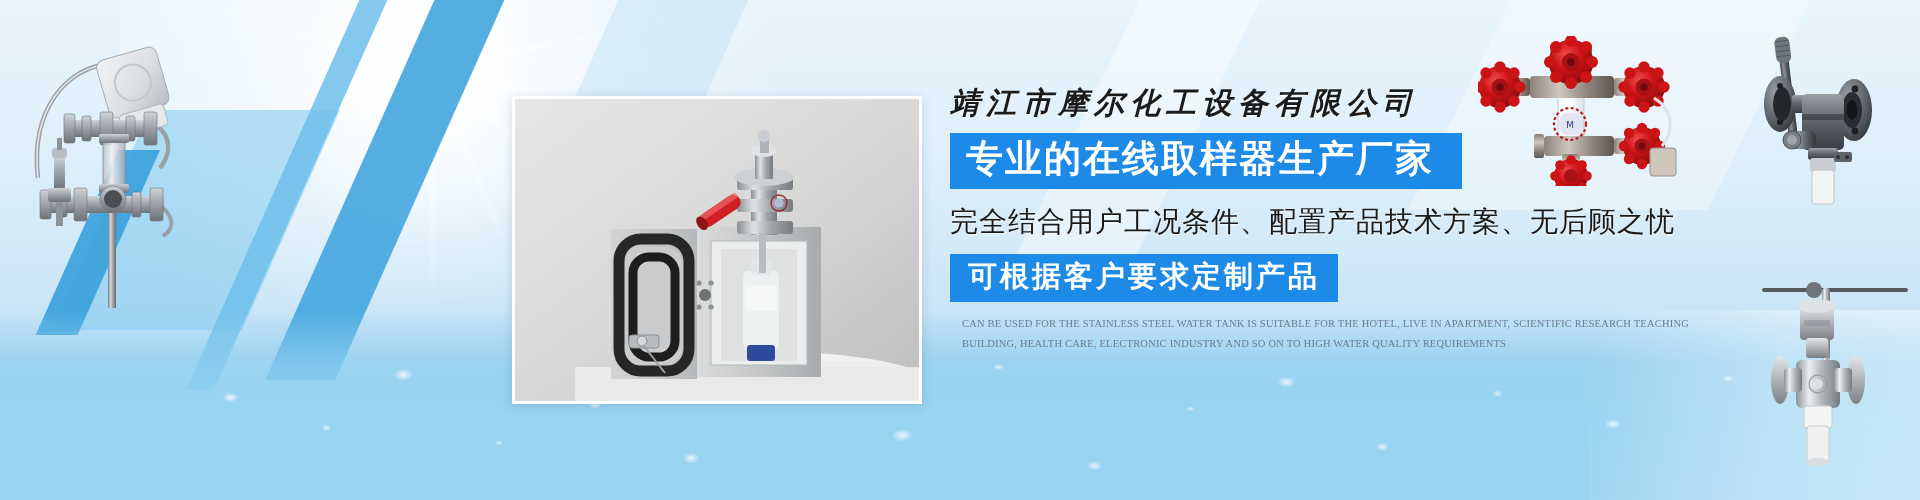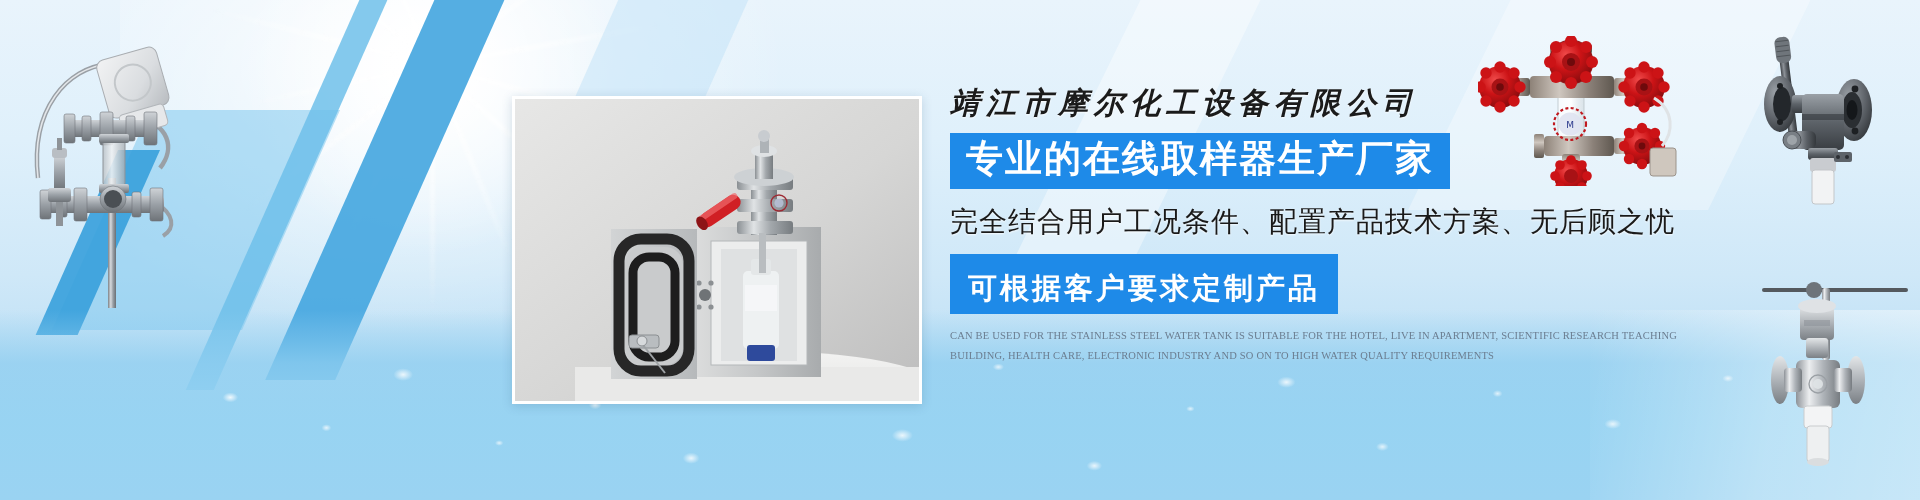--- a/index.html
+++ b/index.html
@@ -88,36 +88,36 @@
   .company{
     font-family:"Liberation Serif","DejaVu Serif",serif;
     font-size:30px;font-weight:bold;color:#1b1b1b;letter-spacing:6px;
     white-space:nowrap;line-height:1.1;
     text-shadow:0 1px 2px rgba(255,255,255,.9);
     font-style:italic;
   }
   .headline{
     display:inline-block;margin-top:14px;background:#1e8ae8;color:#fff;
     font-size:37px;font-weight:bold;letter-spacing:2px;
-    padding:5px 16px 8px 16px;white-space:nowrap;line-height:1.15;
+    padding:5px 28px 8px 16px;white-space:nowrap;line-height:1.15;
   }
   .subline{
     margin-top:14px;font-size:28px;color:#1a1a1a;letter-spacing:1px;
     white-space:nowrap;text-shadow:0 1px 2px rgba(255,255,255,.85);
   }
   .headline2{
     display:inline-block;margin-top:13px;background:#1e8ae8;color:#fff;
     font-size:29px;font-weight:bold;letter-spacing:3px;
-    padding:18px 18px 9px 18px;white-space:nowrap;line-height:1.15;
+    padding:6px 18px 9px 18px;white-space:nowrap;line-height:1.15;
   }
   .english{
     margin-top:12px;width:742px;
     font-family:"Liberation Serif","DejaVu Serif",serif;
     font-size:10.5px;line-height:1.95;letter-spacing:.2px;
-    color:#6b7d90;text-transform:uppercase;
+    color:#6b7d90;text-transform:uppercase;margin-left:12px;
   }
 
   
   .eq{position:absolute;}
   #eq-left{left:8px;top:28px;}
   #eq-cross{left:1478px;top:36px;}
   #eq-lever{left:1750px;top:28px;}
   #eq-vertical{left:1760px;top:272px;}
 </style>
 </head>

